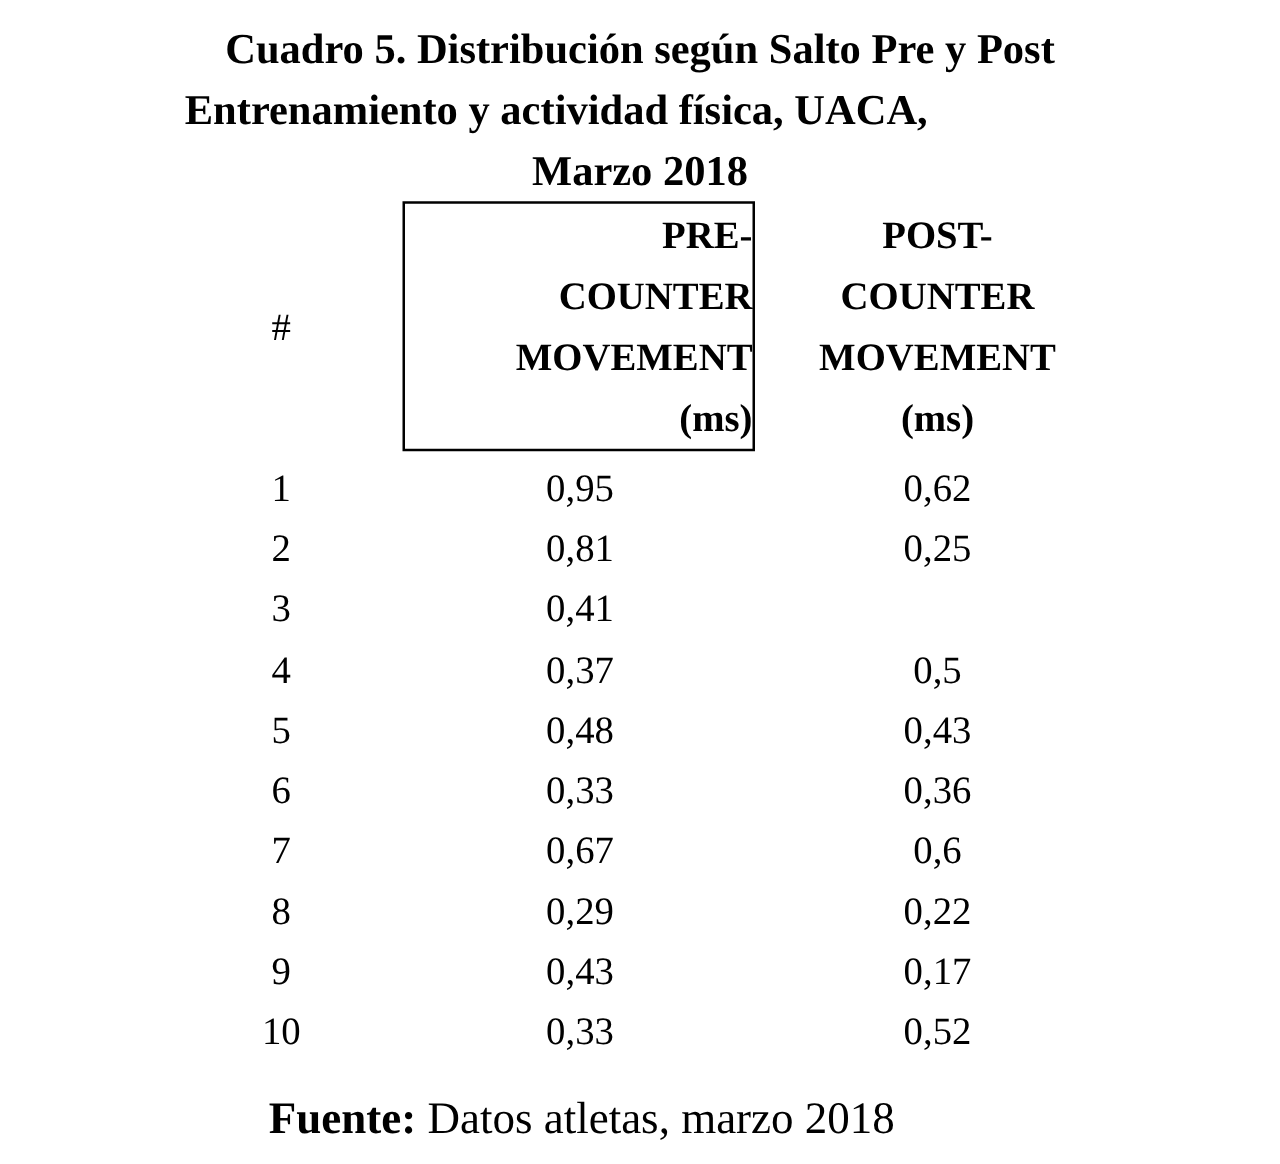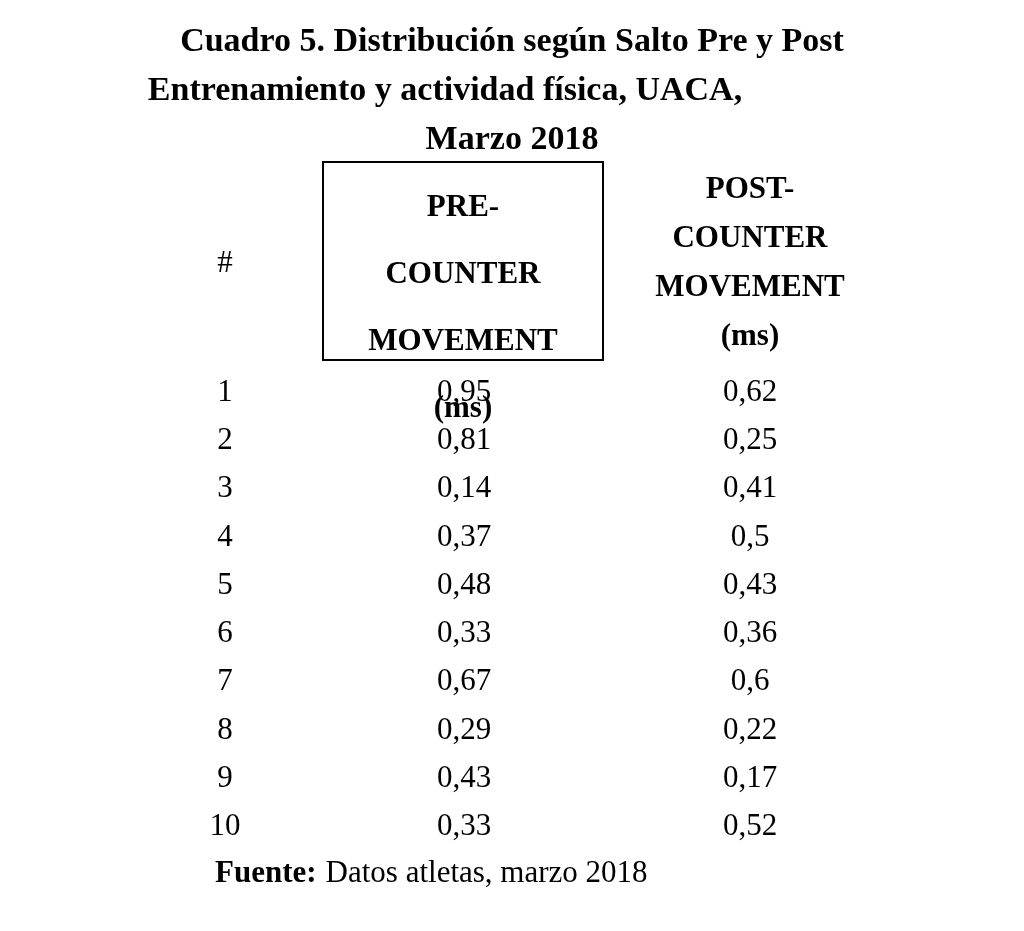--- a/index.html
+++ b/index.html
@@ -39,21 +39,21 @@
   }
   .pre-header-box {
     position: absolute;
     left: 322px;
     top: 161px;
     width: 278px;
     height: 196px;
     border: 2px solid #000000;
     box-sizing: content-box;
   }
-  .pre-header-box .hdr-line { padding-top: 18px; }
+  .pre-header-box .hdr-line { padding-top: 0; text-align: right; }
   .hdr-lines {
     text-align: center;
     font-weight: bold;
     font-size: 31px;
     line-height: 49px;
     white-space: nowrap;
   }
   .post-header {
     position: absolute;
     left: 608px;
@@ -77,22 +77,22 @@
     text-align: center;
     font-size: 31px;
     line-height: 1;
     white-space: nowrap;
   }
 
   
   .source-note {
     position: absolute;
     left: 215px;
-    top: 856px;
-    font-size: 31px;
+    top: 876px;
+    font-size: 36px;
     line-height: 1;
     white-space: nowrap;
   }
   .source-label { font-weight: bold; }
   .source-text { margin-left: 9px; }
 </style>
 </head>
 <body>
 
 <div class="page">
@@ -123,21 +123,20 @@
       <div class="cell">0,95</div>
       <div class="cell">0,62</div>
     </div>
     <div class="row">
       <div class="cell">2</div>
       <div class="cell">0,81</div>
       <div class="cell">0,25</div>
     </div>
     <div class="row">
       <div class="cell">3</div>
-      <div class="cell">0,14</div>
       <div class="cell">0,41</div>
     </div>
     <div class="row">
       <div class="cell">4</div>
       <div class="cell">0,37</div>
       <div class="cell">0,5</div>
     </div>
     <div class="row">
       <div class="cell">5</div>
       <div class="cell">0,48</div>

